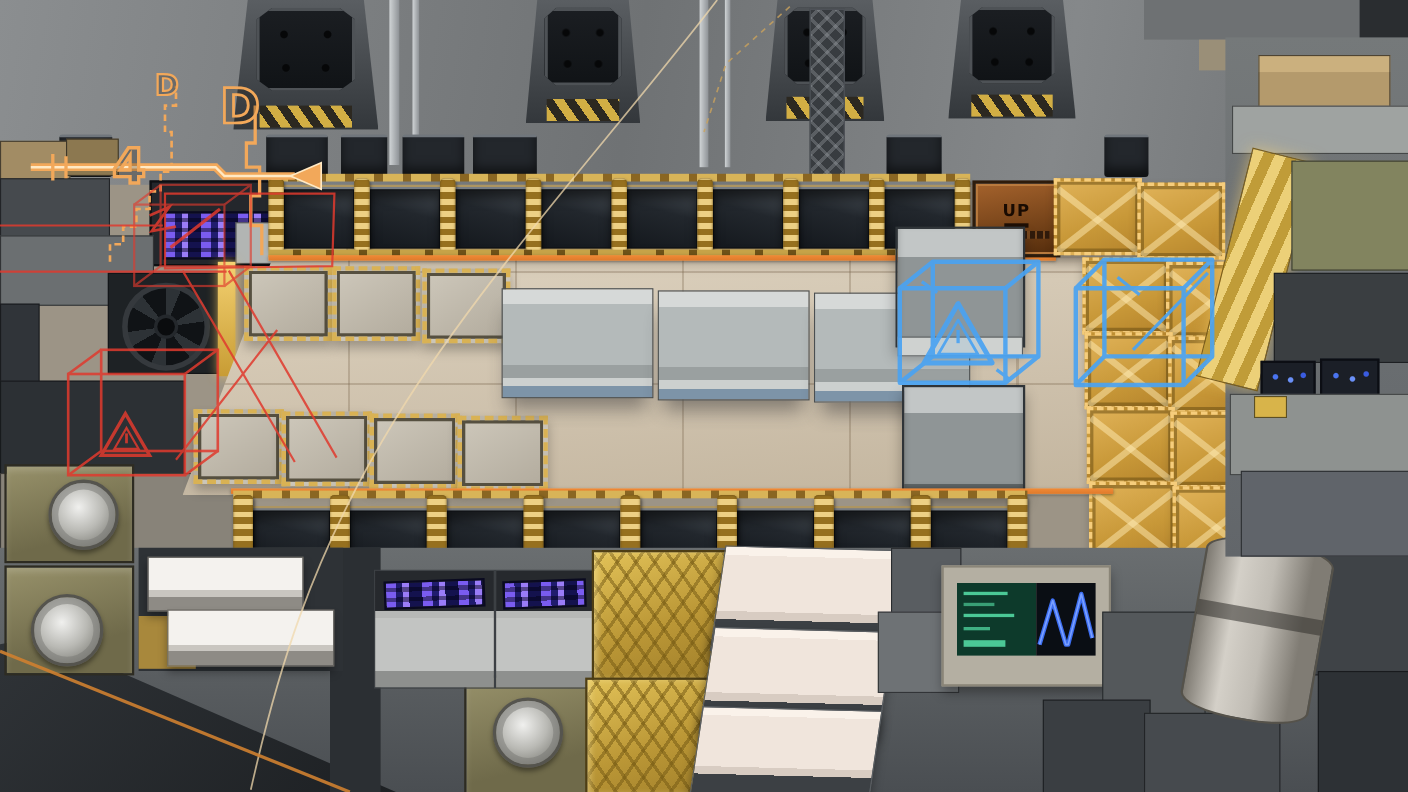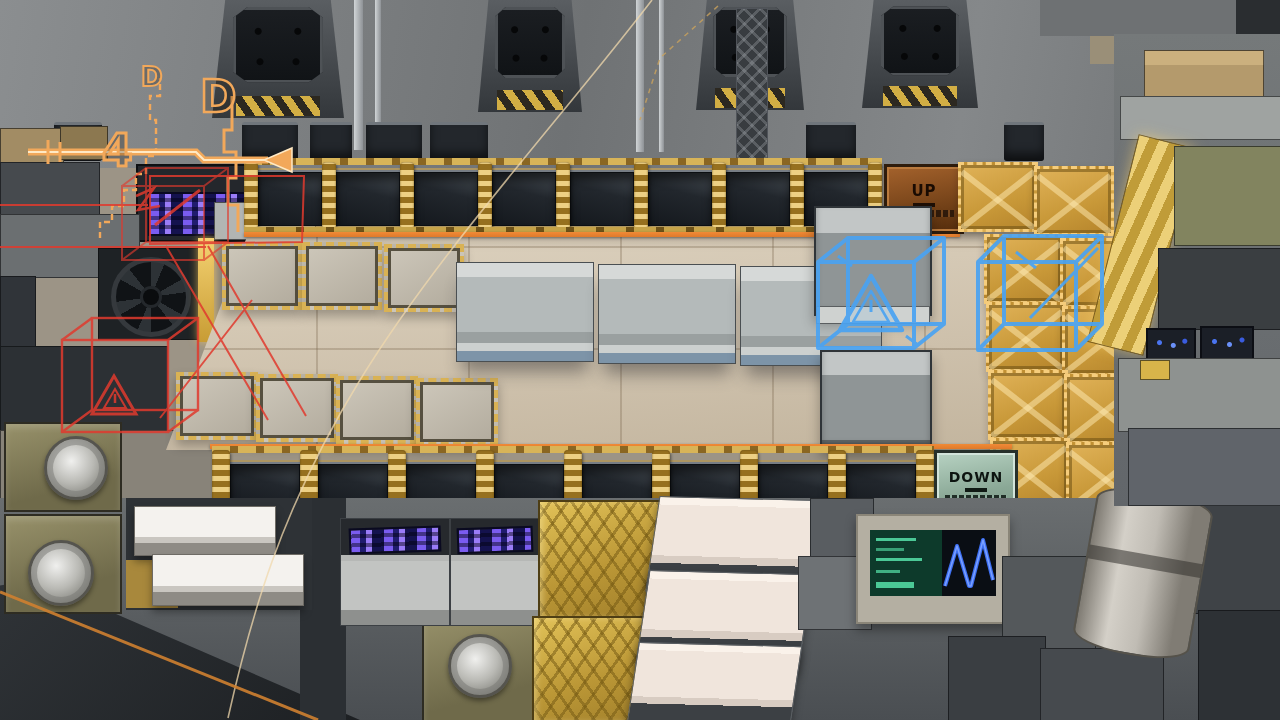--- a/index.html
+++ b/index.html
@@ -263,25 +263,20 @@
     <div class="gp" style="left:88px;top:4px;width:18px;height:64px"></div>
     <div class="gp" style="left:176px;top:4px;width:18px;height:64px"></div>
     <div class="gp" style="left:264px;top:4px;width:18px;height:64px"></div>
     <div class="gp" style="left:352px;top:4px;width:18px;height:64px"></div>
     <div class="gp" style="left:440px;top:4px;width:18px;height:64px"></div>
     <div class="gp" style="left:528px;top:4px;width:18px;height:64px"></div>
     <div class="gp" style="left:616px;top:4px;width:18px;height:64px"></div>
     <div class="gp" style="left:704px;top:4px;width:18px;height:64px"></div>
   </div>
 
-  <div class="abs etile down-tile" style="left:934px;top:450px;width:78px;height:64px">
-    <div class="lbl">DOWN</div>
-    <div class="bar"></div>
-    <div class="smudge"></div>
-  </div>
 
   <div class="abs bottom-bg" style="left:0;top:498px;width:1280px;height:222px"></div>
   <div class="abs wedge" style="left:0;top:560px;width:360px;height:160px"></div>
   <div class="abs" style="left:300px;top:498px;width:46px;height:222px;background:#2b2f33"></div>
 
   <div class="abs welder" style="left:4px;top:422px;width:114px;height:86px">
     <div class="disc" style="left:38px;top:12px;width:58px;height:58px"></div>
   </div>
   <div class="abs welder" style="left:4px;top:514px;width:114px;height:96px">
     <div class="disc" style="left:22px;top:24px;width:60px;height:60px"></div>

